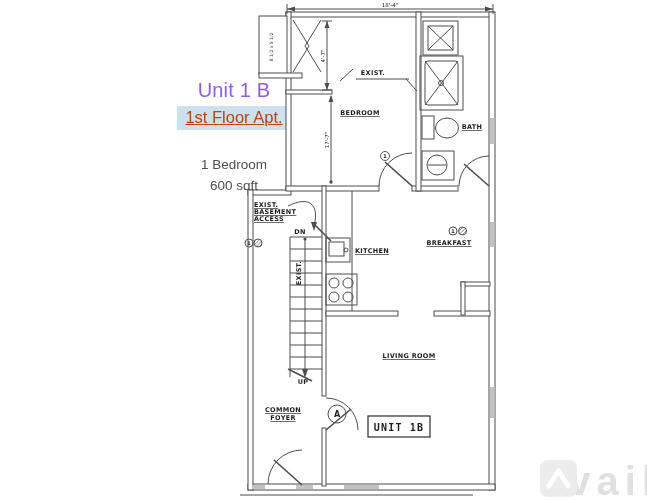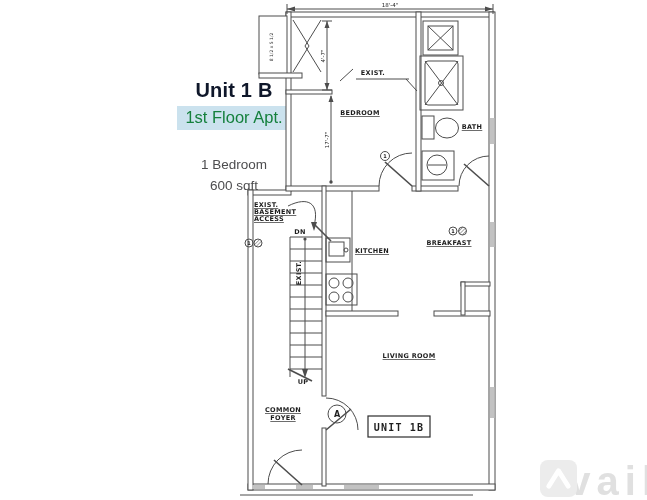--- a/index.html
+++ b/index.html
@@ -1,22 +1,22 @@
 <!DOCTYPE html>
 <html style="--hl: #cbe2ee; --line: #4d4d4d;"><head>
 <meta charset="utf-8">
 <style>
   html,body{margin:0;padding:0;background:#fff;}
   .stage{position:relative;width:647px;height:500px;background:#fff;overflow:hidden;
          font-family:"Liberation Sans",sans-serif;}
   
   .info{position:absolute;left:153px;top:78px;width:162px;text-align:center;}
-  .info-title{font-size:20px;font-weight:700;color:#0f172a;letter-spacing:.2px;line-height:24px;}
+  .info-title{font-size:20px;font-weight:400;color:#8b5cf6;letter-spacing:.2px;line-height:24px;}
   .info-sub{display:inline-block;margin-top:4px;padding:2px 8px 3px;font-size:16.5px;
-            color:#15803d;background:var(--hl,#cbe2ee);}
+            color:#c2410c;background:var(--hl,#cbe2ee);text-decoration:underline;}
   .info-details{margin-top:24px;font-size:13.5px;line-height:21px;color:#4d4d4f;}
   
   svg{position:absolute;left:0;top:0;}
   .wall{fill:#fff;stroke:var(--line,#4d4d4d);stroke-width:1;}
   .ln{fill:none;stroke:var(--line,#4d4d4d);stroke-width:1;}
   .ln2{fill:none;stroke:var(--line,#4d4d4d);stroke-width:1.6;}
   .fill{fill:var(--line,#4d4d4d);stroke:none;}
   .win{fill:#c2c2c2;stroke:none;}
   .lbl{font:bold 6.5px "DejaVu Sans",sans-serif;fill:#1e1e1e;letter-spacing:.3px;}
   .lbl-u{text-decoration:underline;}

